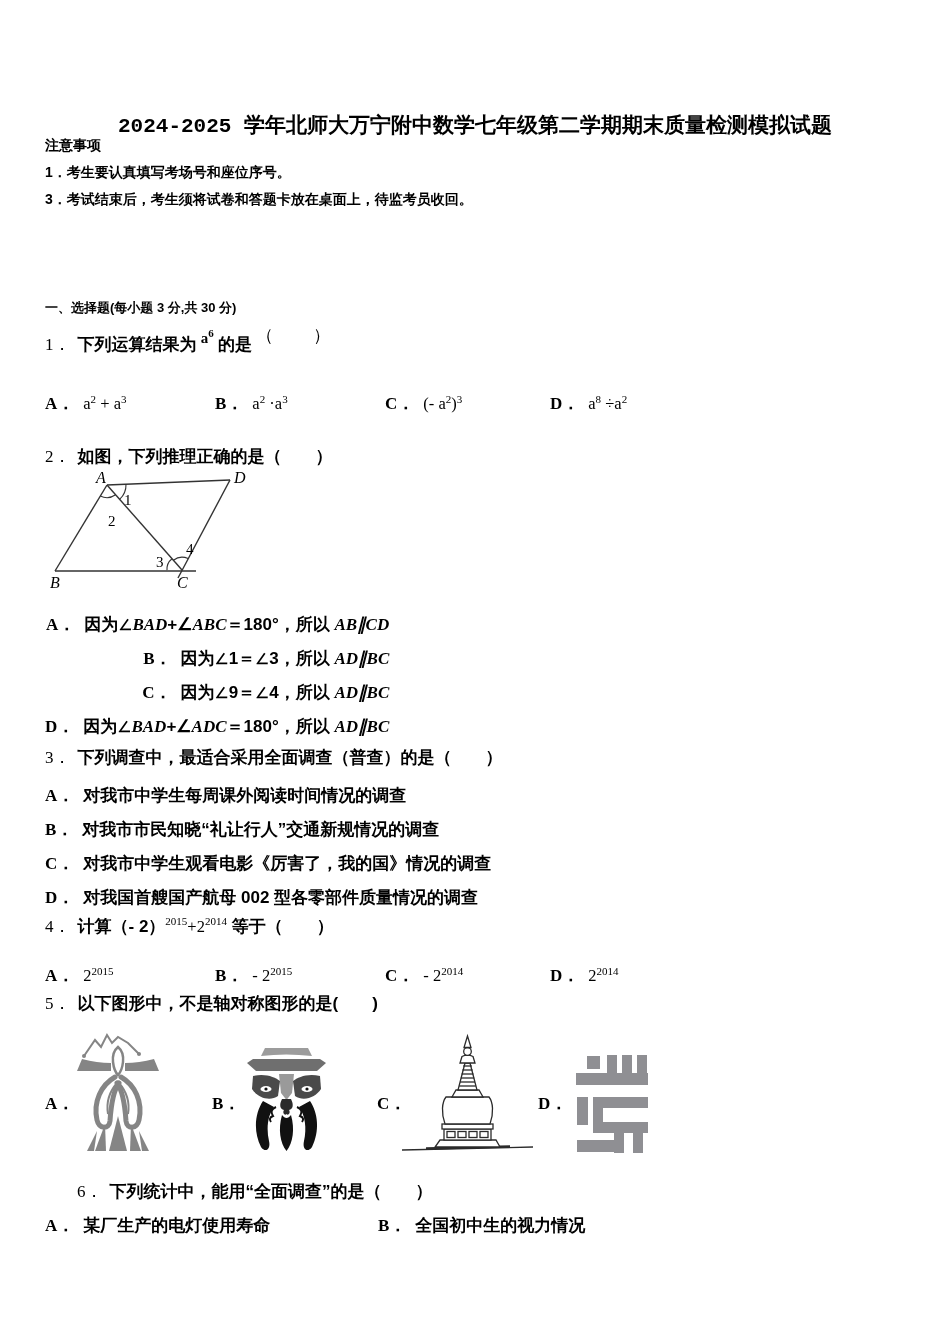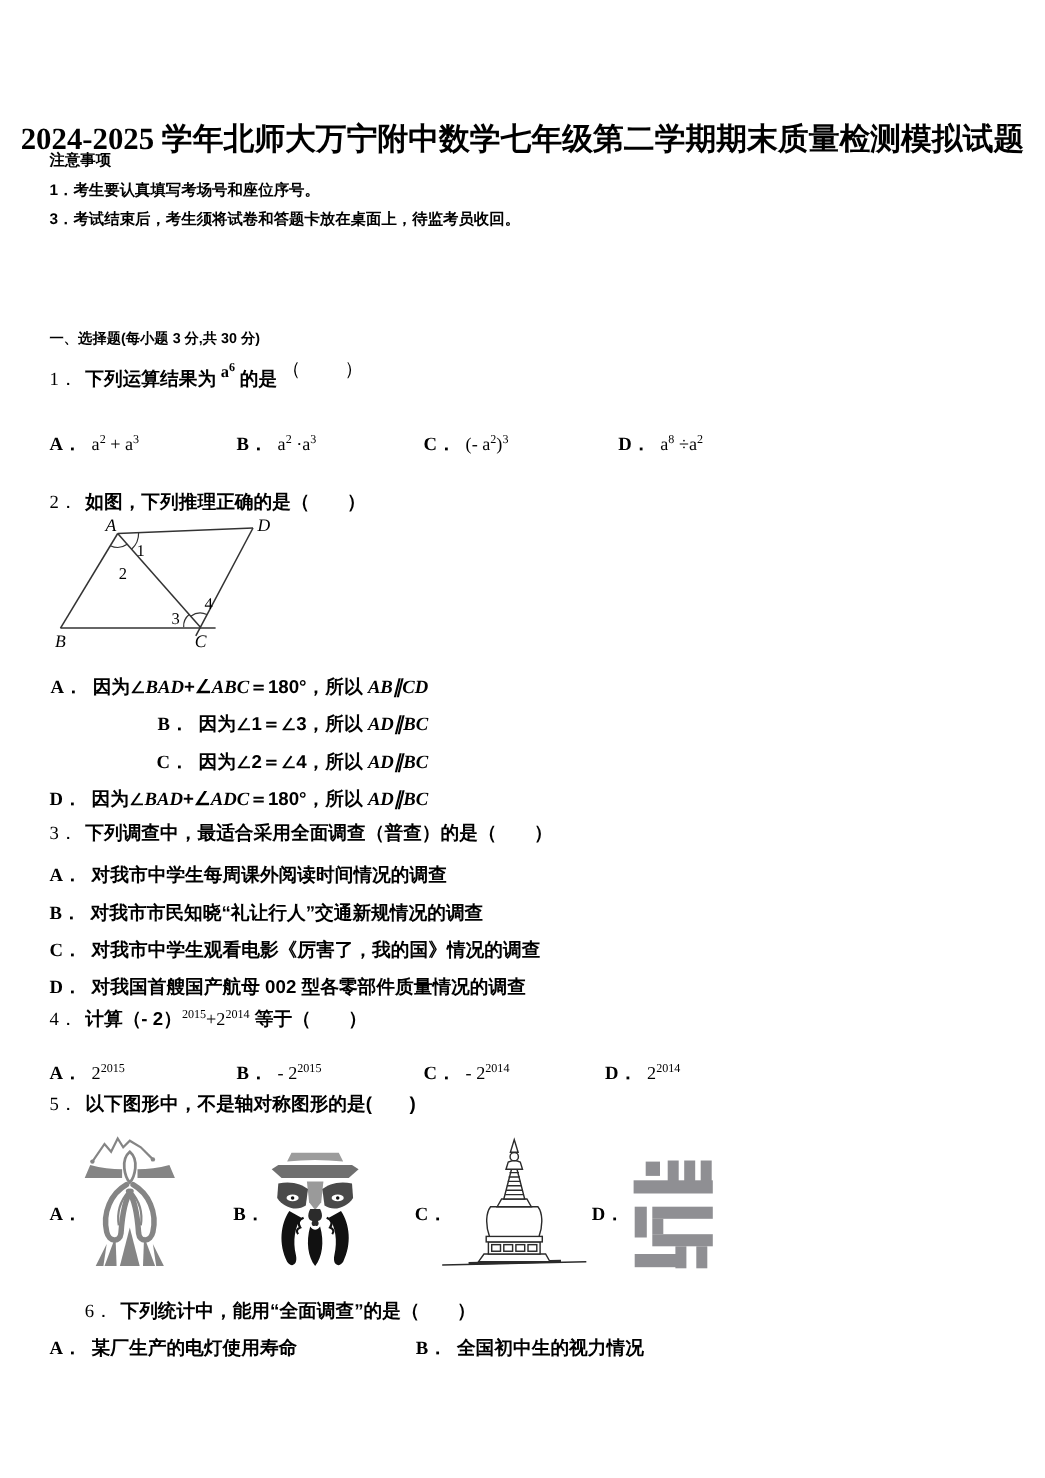--- a/index.html
+++ b/index.html
@@ -1,21 +1,21 @@
 <!DOCTYPE html>
 <html><head>
 <meta charset="utf-8">
 <style>
   html,body{margin:0;padding:0;background:#fff;}
   .page{position:relative;width:950px;height:1344px;background:#ffffff;color:#000;
         font-family:"Liberation Serif",serif;font-size:17px;overflow:hidden;}
   .abs{position:absolute;}
   .cn{font-family:"Liberation Sans",sans-serif;font-weight:600;}
-  .doc-title{left:0;right:0;top:112px;text-align:center;font-family:Liberation Serif, serif;
-             font-weight:700;font-size:28px;line-height:30px;}
+  .doc-title{left:0;right:0;top:112px;text-align:center;font-family:Liberation Mono, monospace;
+             font-weight:700;font-size:21px;line-height:30px;}
   .notice{left:45px;top:132px;width:865px;line-height:27px;font-size:14px;}
   .section-head{left:45px;top:299px;font-size:13px;}
   .qnum{font-family:"Liberation Serif",serif;font-weight:400;margin-right:7px;}
   .stem{line-height:24px;}
   .raised-math{position:relative;top:-7px;font-family:"Liberation Serif",serif;font-weight:700;font-size:15px;}
   .raised-paren{position:relative;top:-9px;font-weight:400;letter-spacing:2px;}
   sup{font-size:11px;line-height:0;font-family:"Liberation Serif",serif;}
   i{font-style:italic;font-weight:600;font-family:"Liberation Serif",serif;}
   .optrow{width:870px;height:40px;}
   .opt{position:absolute;top:0;white-space:nowrap;}
@@ -48,21 +48,21 @@
     <span class="qnum">1．</span><span class="cn">下列运算结果为</span>
     <span class="raised-math"><span>a</span><sup>6</sup></span>
     <span class="cn">的是</span>
     <span class="raised-paren">（　　）</span>
   </div>
 
   <div class="abs optrow" style="left:45px;top:392px;">
     <span class="opt" style="left:0;"><span class="optlabel">A．</span><span class="expr"><span>a</span><sup>2</sup><span> + a</span><sup>3</sup></span></span>
     <span class="opt" style="left:170px;"><span class="optlabel">B．</span><span class="expr"><span>a</span><sup>2</sup><span> ·a</span><sup>3</sup></span></span>
     <span class="opt" style="left:340px;"><span class="optlabel">C．</span><span class="expr"><span>(- a</span><sup>2</sup><span>)</span><sup>3</sup></span></span>
-    <span class="opt" style="left:505px;margin-left:12px;"><span class="optlabel">D．</span><span class="expr"><span>a</span><sup>8</sup><span> ÷a</span><sup>2</sup></span></span>
+    <span class="opt" style="left:505px;"><span class="optlabel">D．</span><span class="expr"><span>a</span><sup>8</sup><span> ÷a</span><sup>2</sup></span></span>
   </div>
 
   <div class="abs stem" style="left:45px;top:445px;">
     <span class="qnum">2．</span><span class="cn">如图，下列推理正确的是（　　）</span>
   </div>
 
   <svg class="abs" style="left:50px;top:470px;" width="215" height="125" viewBox="0 0 215 125">
     <g stroke="#333" stroke-width="1.4" fill="none">
       <line x1="5" y1="101" x2="146" y2="101"></line>
       <line x1="5" y1="101" x2="57" y2="15"></line>
@@ -82,21 +82,21 @@
     <text class="vtx" x="127" y="118">C</text>
     <text class="ang" x="74" y="35">1</text>
     <text class="ang" x="58" y="56">2</text>
     <text class="ang" x="106" y="97">3</text>
     <text class="ang" x="136" y="84">4</text>
   </svg>
 
   <div class="abs optlines" style="left:45px;top:608px;text-align:right;">
     <div class="optline"><span class="optlabel">A．</span><span class="cn"><span>因为∠</span><i>BAD</i><span>+∠</span><i>ABC</i><span>＝180°，所以 </span><i>AB∥CD</i></span></div>
     <div class="optline"><span class="optlabel">B．</span><span class="cn"><span>因为∠1＝∠3，所以 </span><i>AD∥BC</i></span></div>
-    <div class="optline"><span class="optlabel">C．</span><span class="cn"><span>因为∠2＝∠4，所以 </span><i>AD∥BC</i></span></div>
+    <div class="optline"><span class="optlabel">C．</span><span class="cn"><span>因为∠9＝∠4，所以 </span><i>AD∥BC</i></span></div>
     <div class="optline"><span class="optlabel">D．</span><span class="cn"><span>因为∠</span><i>BAD</i><span>+∠</span><i>ADC</i><span>＝180°，所以 </span><i>AD∥BC</i></span></div>
   </div>
 
   <div class="abs stem" style="left:45px;top:746px;">
     <span class="qnum">3．</span><span class="cn">下列调查中，最适合采用全面调查（普查）的是（　　）</span>
   </div>
 
   <div class="abs optlines" style="left:45px;top:779px;">
     <div class="optline"><span class="optlabel">A．</span><span class="opttext">对我市中学生每周课外阅读时间情况的调查</span></div>
     <div class="optline"><span class="optlabel">B．</span><span class="opttext">对我市市民知晓“礼让行人”交通新规情况的调查</span></div>

